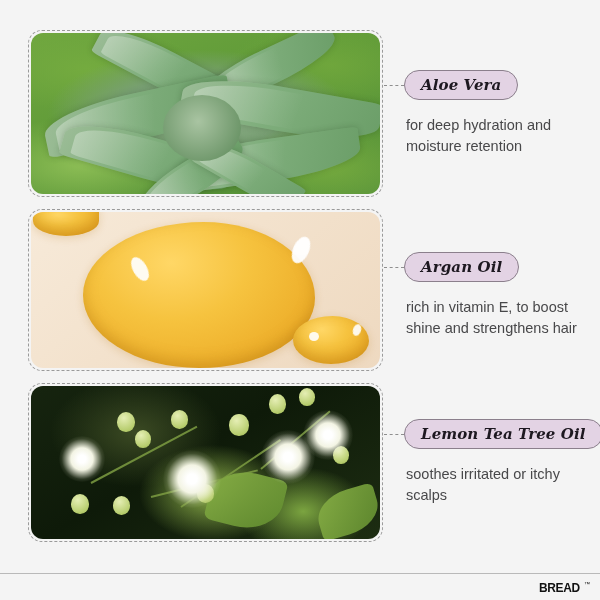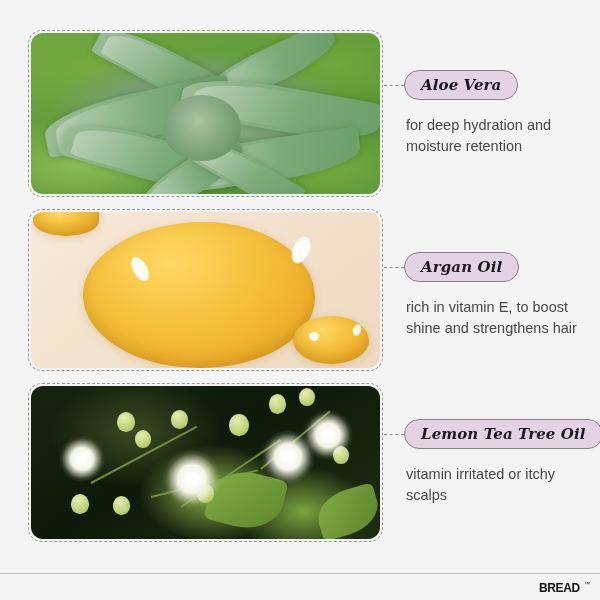--- a/index.html
+++ b/index.html
@@ -310,21 +310,21 @@
         <div class="flower f2"></div>
         <div class="flower f3"></div>
         <div class="flower f4"></div>
       </div>
     </div>
 
     <div class="connector" style="top:51px;"></div>
 
     <div class="pill" style="top:36px;">Lemon Tea Tree Oil</div>
 
-    <div class="desc" style="top:81px;">vitamin irritated or itchy scalps</div>
+    <div class="desc" style="top:81px;">soothes irritated or itchy scalps</div>
   </div>
 
   <div class="divider"></div>
 
   <div class="logo">
     <span class="logo-text">BREAD</span>
     <span class="logo-tm">™</span>
   </div>
 
 </div>

